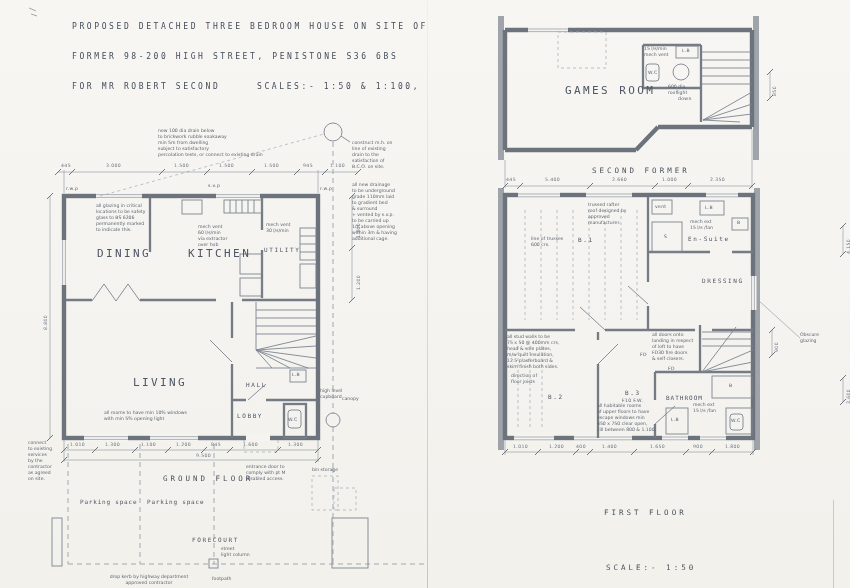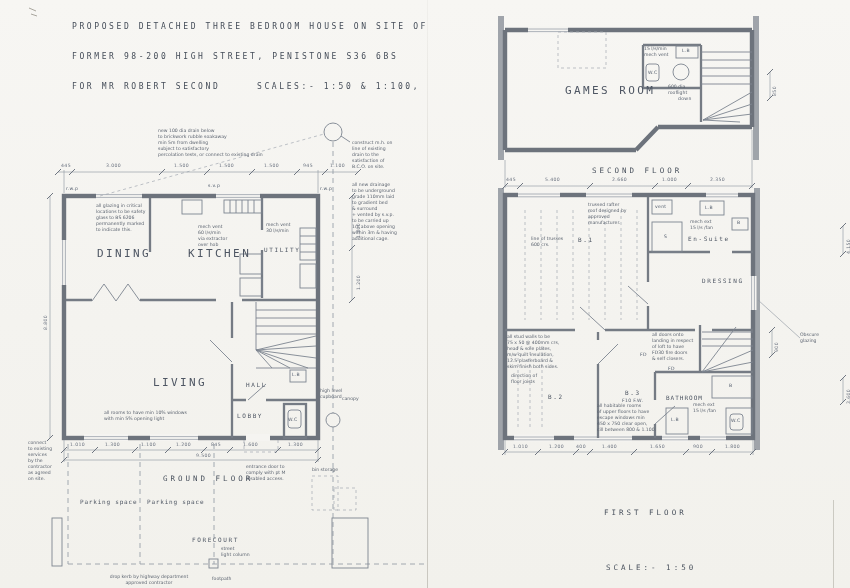--- a/index.html
+++ b/index.html
@@ -188,21 +188,21 @@
   <div class="edge" style="left:833px;top:500px;height:88px;"></div>
 
   <span class="t" style="left:72px;top:22px;">PROPOSED DETACHED THREE BEDROOM HOUSE ON SITE OF</span>
   <span class="t" style="left:72px;top:52px;">FORMER 98-200 HIGH STREET, PENISTONE S36 6BS</span>
   <span class="t" style="left:72px;top:82px;">FOR MR ROBERT SECOND</span>
   <span class="t" style="left:257px;top:82px;text-align:center;">SCALES:- 1:50 &amp; 1:100,</span>
 
   <span class="room" style="left:97px;top:247px;text-align:right;">DINING</span>
   <span class="room" style="left:188px;top:247px;">KITCHEN</span>
   <span class="room-sm" style="left:264px;top:246px;">UTILITY</span>
-  <span class="room" style="left:133px;top:376px;margin-left:20px;">LIVING</span>
+  <span class="room" style="left:133px;top:376px;">LIVING</span>
   <span class="room-sm" style="left:246px;top:381px;">HALL</span>
   <span class="room-sm" style="left:237px;top:412px;">LOBBY</span>
   <span class="fix" style="left:288px;top:417px;">W.C</span>
   <span class="fix" style="left:292px;top:372px;">L.B</span>
 
   <span class="note" style="left:158px;top:128px;width:120px;">new 100 dia drain below
 to brickwork rubble soakaway
 min 5m from dwelling
 subject to satisfactory
 percolation tests, or connect to existing drain</span>
@@ -282,21 +282,21 @@
   <span class="dim dimv" style="left:356px;top:290px;">1.200</span>
 
   <span class="room" style="left:565px;top:84px;">GAMES ROOM</span>
   <span class="fix" style="left:648px;top:70px;">W.C</span>
   <span class="fix" style="left:682px;top:48px;">L.B</span>
   <span class="note" style="left:644px;top:46px;width:30px;">15 l/s/min
 mech vent</span>
   <span class="note" style="left:668px;top:84px;width:28px;">600 dia
 rooflight</span>
   <span class="fix" style="left:678px;top:96px;">down</span>
-  <span class="floorlbl" style="left:592px;top:166px;">SECOND  FLOOR</span>
+  <span class="floorlbl" style="left:592px;top:166px;">SECOND  FORMER</span>
   <span class="dim" style="left:506px;top:177px;">445</span>
   <span class="dim" style="left:545px;top:177px;">5.400</span>
   <span class="dim" style="left:612px;top:177px;">2.660</span>
   <span class="dim" style="left:662px;top:177px;">1.000</span>
   <span class="dim" style="left:710px;top:177px;">2.350</span>
   <span class="dim dimv" style="left:772px;top:96px;">850</span>
 
   <span class="room-sm" style="left:578px;top:236px;">B.1</span>
   <span class="room-sm" style="left:548px;top:393px;">B.2</span>
   <span class="room-sm" style="left:625px;top:389px;">B.3</span>

